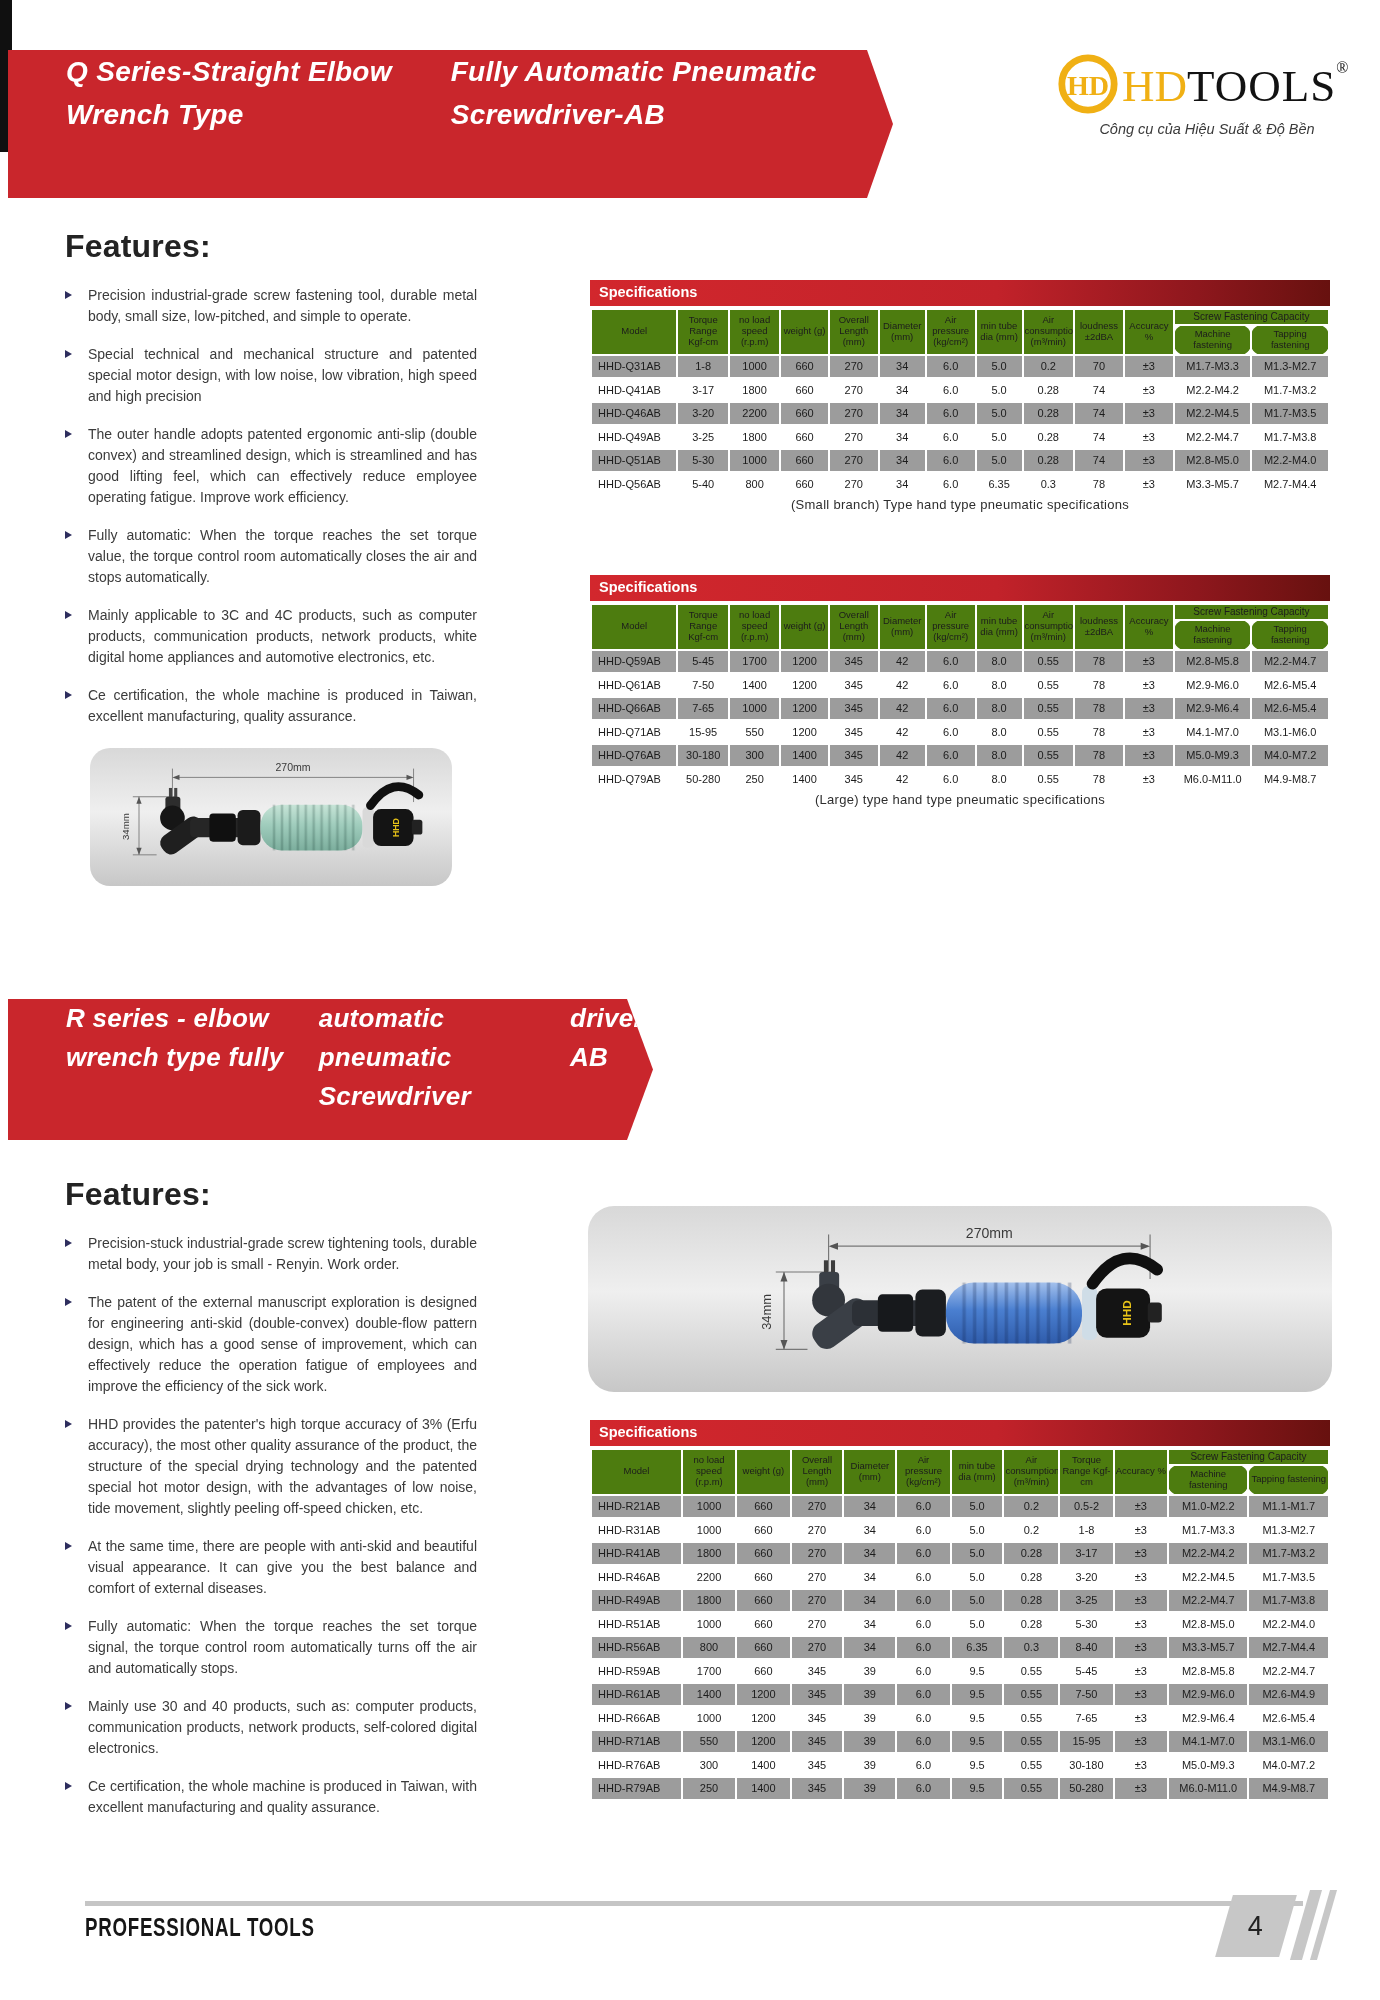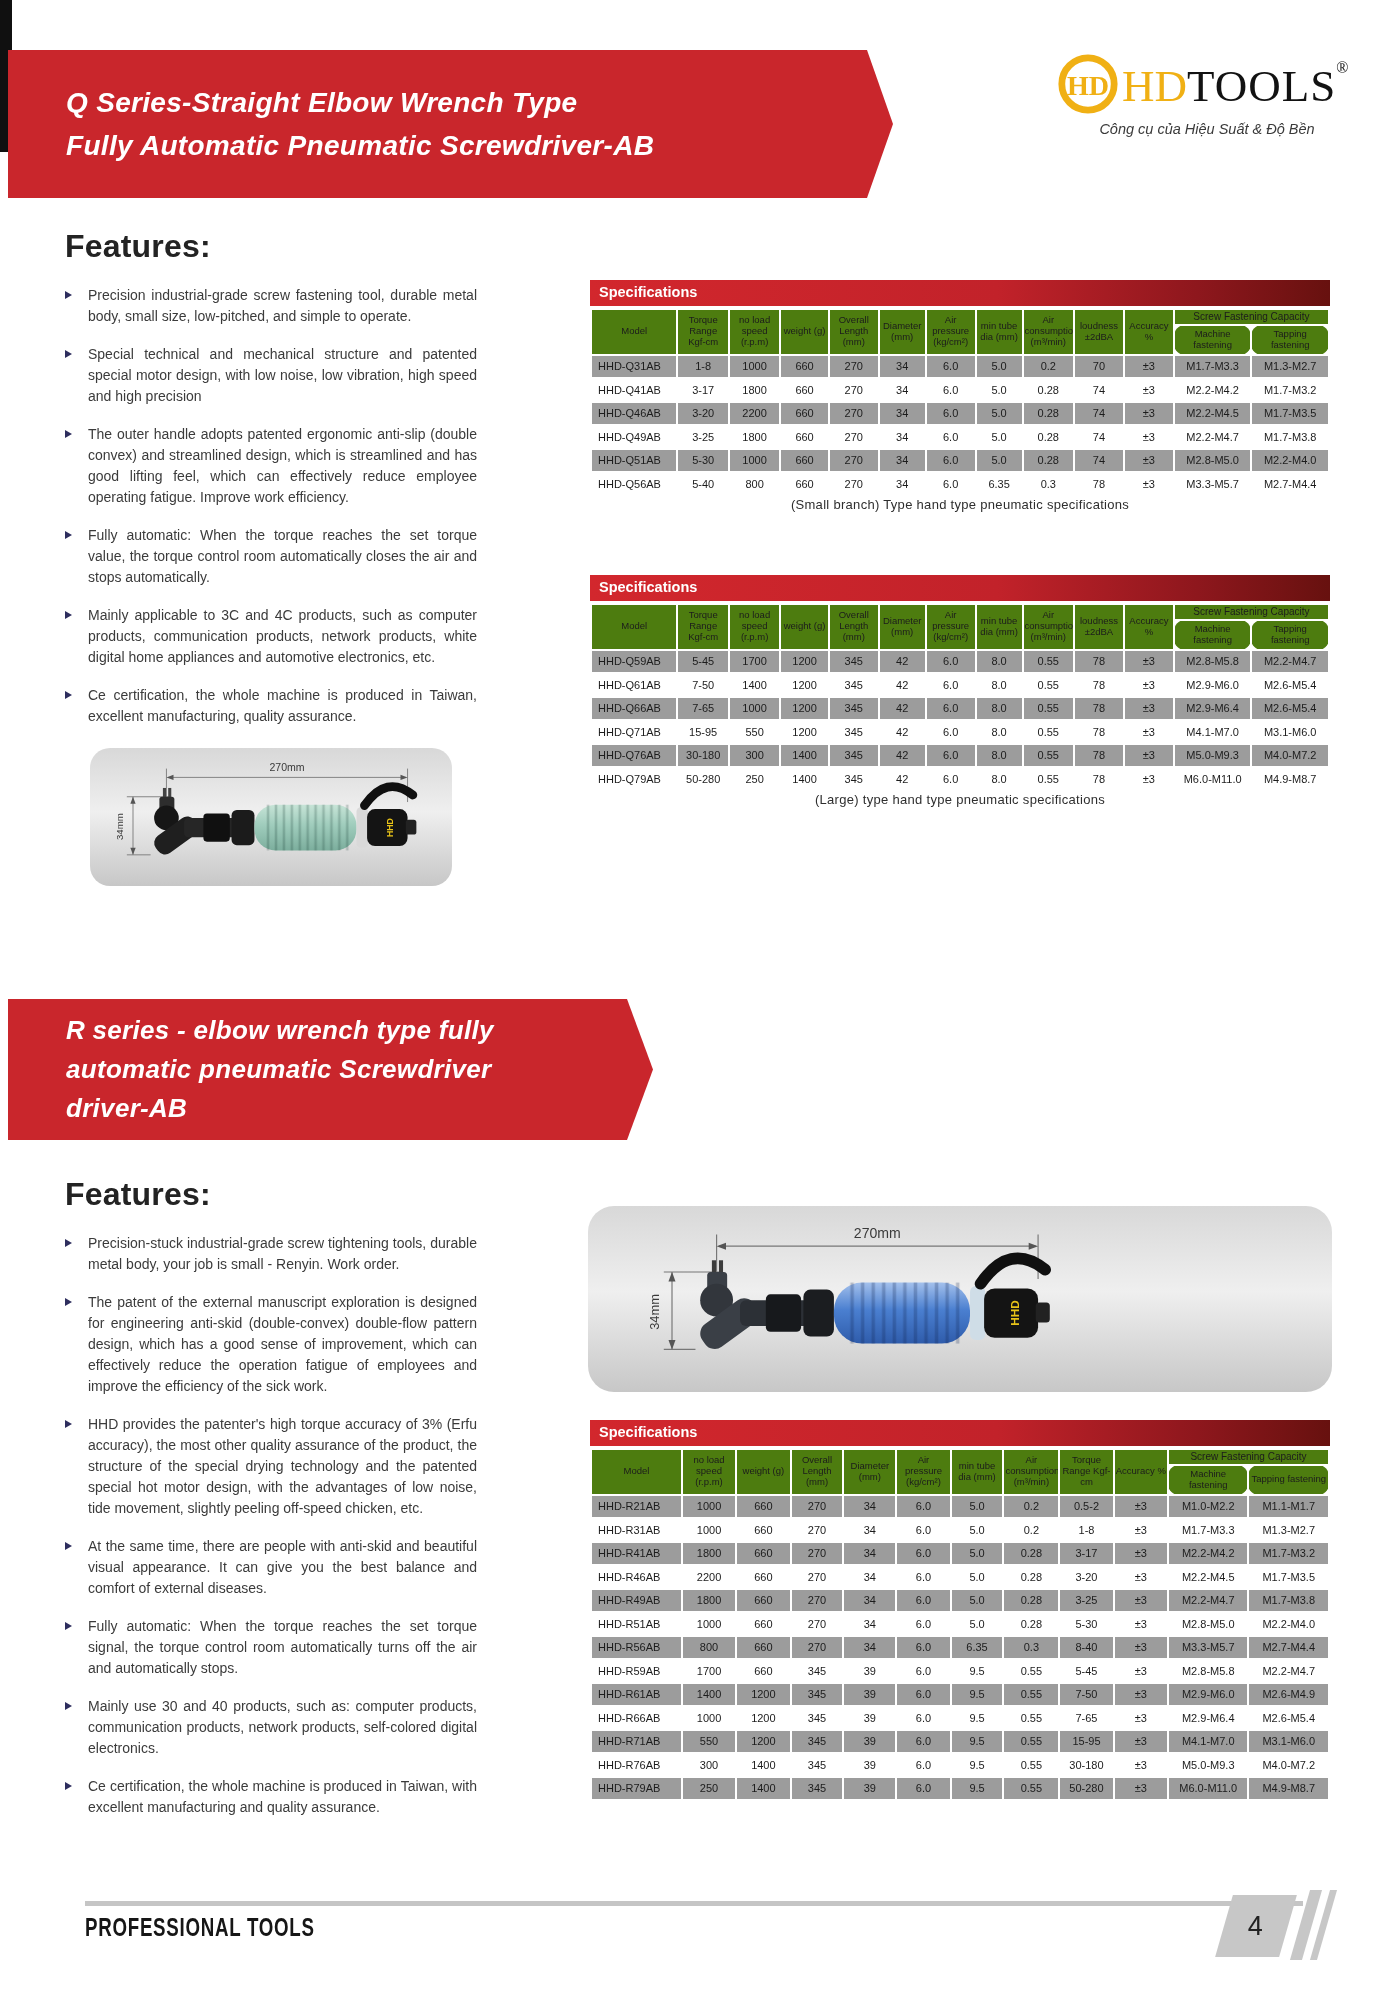--- a/index.html
+++ b/index.html
@@ -4,21 +4,21 @@
 <style>
   html,body{margin:0;padding:0;}
   body{width:1380px;height:2000px;position:relative;background:#ffffff;
        font-family:"Liberation Sans",sans-serif;overflow:hidden;}
 
   
   .corner-bar{position:absolute;left:0;top:0;width:12px;height:152px;background:#101010;}
 
   
   .banner{position:absolute;background:#c9262c;color:#fff;box-sizing:border-box;
-          display:flex;flex-direction:column;justify-content:center;padding-left:58px;
+          display:flex;flex-direction:row;justify-content:center;padding-left:58px;
           clip-path:polygon(0 0,calc(100% - 26px) 0,100% 50%,calc(100% - 26px) 100%,0 100%);}
   .banner .line{font-style:italic;font-weight:bold;letter-spacing:.3px;}
   .banner.q{left:8px;top:50px;width:885px;height:148px;}
   .banner.q .line{font-size:28px;line-height:1.55;}
   .banner.r{left:8px;top:999px;width:645px;height:141px;}
   .banner.r .line{font-size:26px;line-height:1.5;}
 
   
   .logo{position:absolute;left:1056px;top:52px;width:280px;}
   .logo-row{display:flex;align-items:center;}
@@ -33,21 +33,21 @@
   .features{position:absolute;width:412px;}
   .features.q{left:65px;top:228px;}
   .features.r{left:65px;top:1176px;}
   .features h2{font-size:32px;margin:0 0 20px 0;color:#232323;font-weight:bold;letter-spacing:.2px;}
   .feature-item{display:flex;margin-bottom:17px;}
   .tri{margin-top:6px;margin-right:16px;width:0;height:0;flex:none;
        border-left:7px solid #2e2e5e;border-top:4.5px solid transparent;border-bottom:4.5px solid transparent;}
   .ftext{font-size:14px;line-height:1.5;color:#3b3b3b;text-align:justify;}
 
   
-  .product-box{position:absolute;border-radius:20px;display:flex;align-items:center;
+  .product-box{position:absolute;border-radius:20px;display:flex;align-items:center;justify-content:center;
                background:linear-gradient(180deg,#d8d8d8 0%,#efefef 46%,#c7c7c7 100%);}
   .product-box.q{left:90px;top:748px;width:362px;height:138px;}
   .product-box.r{left:588px;top:1206px;width:744px;height:186px;border-radius:26px;}
   .tool-svg{display:block;}
   .product-box.q .tool-svg{width:350px;height:132px;}
   .product-box.r .tool-svg{width:520px;height:176px;}
 
   
   .spec{position:absolute;width:740px;left:590px;}
   .spec.q-small{top:280px;}

